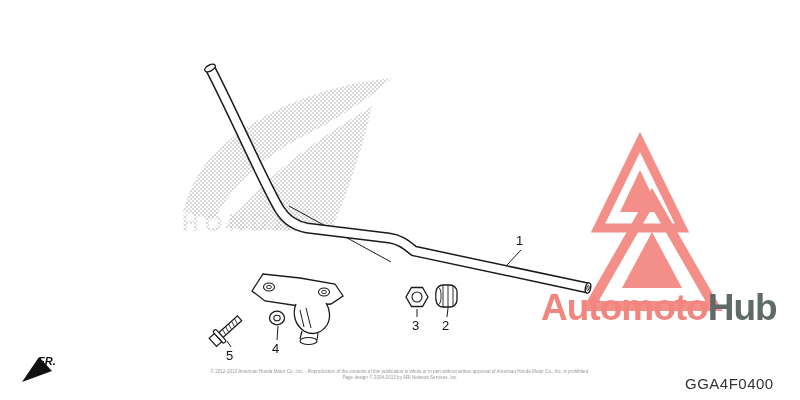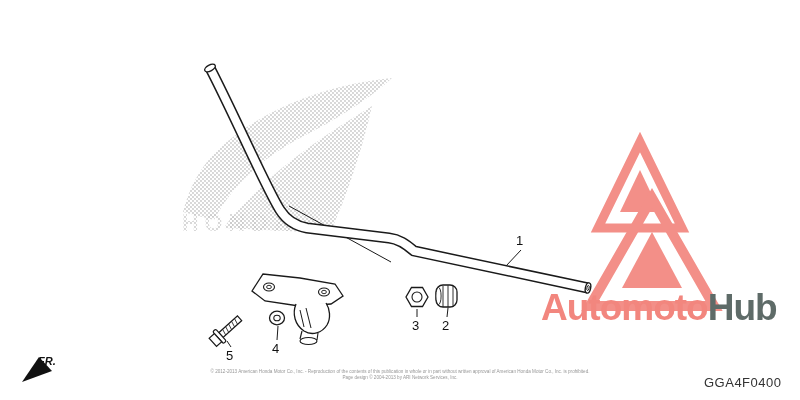--- a/index.html
+++ b/index.html
@@ -7,21 +7,21 @@
     --wm-secondary:#5e6b68;
   }
   html,body{margin:0;padding:0;background:#fff;}
   body{font-family:"Liberation Sans",sans-serif;}
   .stage{position:relative;width:800px;height:400px;background:#fff;overflow:hidden;}
   .stage svg{position:absolute;left:0;top:0;}
   .callout{position:absolute;font-size:13px;color:#111;font-family:"Liberation Sans",sans-serif;}
   .fr-label{position:absolute;left:38px;top:355px;font-size:11px;font-weight:bold;font-style:italic;color:#111;text-align:right;}
   .copyright{position:absolute;left:180px;top:369px;width:440px;text-align:center;
              font-size:4.6px;line-height:6px;color:#979797;white-space:nowrap;}
-  .diagram-code{position:absolute;left:704px;top:375px;font-size:13px;color:#333;letter-spacing:.5px;}
+  .diagram-code{position:absolute;left:685px;top:375px;font-size:15px;color:#333;letter-spacing:.5px;}
   .wm-text{position:absolute;left:541px;top:287px;font-size:37px;font-weight:bold;
            letter-spacing:-1px;color:var(--wm-primary);white-space:nowrap;}
   .wm-text .secondary{color:var(--wm-secondary);}
   .wm-stroke{stroke:var(--wm-primary);}
   .wm-fill{fill:var(--wm-primary);}
 </style>
 </head>
 <body>
 
 <div class="stage">

